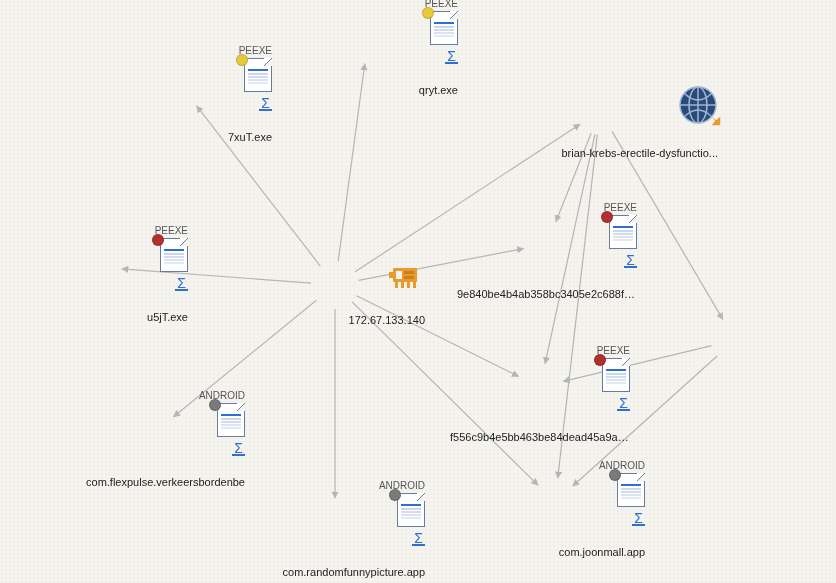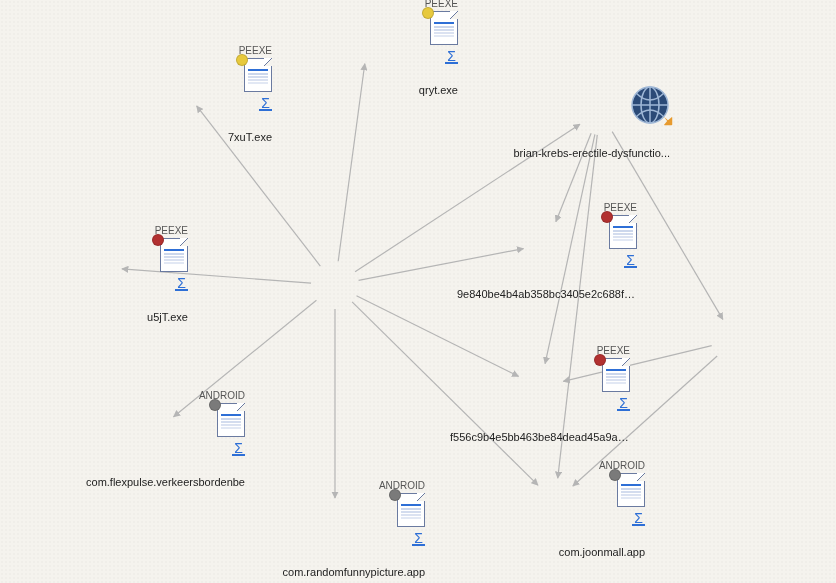--- a/index.html
+++ b/index.html
@@ -168,21 +168,36 @@
         <line x1="352.0866628416146" y1="301.8536628937744" x2="537.9133371583854" y2="485.1463371062256" marker-end="url(#arrow)"></line>
         <line x1="591.1155332386174" y1="133.29498262762027" x2="555.8844667613826" y2="221.70501737237973" marker-end="url(#arrow)"></line>
         <line x1="594.901688536055" y1="134.45223273414723" x2="545.098311463945" y2="363.54776726585277" marker-end="url(#arrow)"></line>
         <line x1="597.2559650684012" y1="134.84261462789192" x2="557.7440349315988" y2="478.1573853721081" marker-end="url(#arrow)"></line>
         <line x1="612.1882051522545" y1="131.67480725826866" x2="722.8117948477455" y2="319.32519274173137" marker-end="url(#arrow)"></line>
         <line x1="711.6681461540824" y1="345.62357502952887" x2="563.3318538459176" y2="381.37642497047113" marker-end="url(#arrow)"></line>
         <line x1="717.160940490068" y1="356.0551535589388" x2="572.839059509932" y2="485.9448464410612" marker-end="url(#arrow)"></line>
       </g>
   </svg>
 
-    <div class="node" style="left: 580px; top: 123px;"><div class="hit">
+<div class="node" style="left: 335px; top: 295px;"><div class="hit">
+  <span class="nic-icon">
+    <svg viewBox="0 0 36 30" width="36" height="30">
+      <rect x="4" y="6" width="24" height="14" rx="1" fill="#e79a2e"></rect>
+      <rect x="7" y="9" width="6" height="8" fill="#f5f3ee"></rect>
+      <rect x="15" y="9" width="10" height="3" fill="#c97f1d"></rect>
+      <rect x="15" y="14" width="10" height="3" fill="#c97f1d"></rect>
+      <rect x="0" y="10" width="4" height="6" fill="#e79a2e"></rect>
+      <rect x="6" y="20" width="3" height="6" fill="#e79a2e"></rect>
+      <rect x="12" y="20" width="3" height="6" fill="#e79a2e"></rect>
+      <rect x="18" y="20" width="3" height="6" fill="#e79a2e"></rect>
+      <rect x="24" y="20" width="3" height="6" fill="#e79a2e"></rect>
+    </svg>
+  </span>
+<span class="label">172.67.133.140</span></div></div>
+    <div class="node" style="left: 628px; top: 123px;"><div class="hit">
   <span class="globe-icon">
     <svg viewBox="0 0 40 40" width="40" height="40">
       <circle cx="20" cy="20" r="18" fill="#2b4a77"></circle>
       <g stroke="#9fb7d6" stroke-width="1.5" fill="none">
         <circle cx="20" cy="20" r="18"></circle>
         <path d="M2,20 H38"></path>
         <path d="M20,2 V38"></path>
         <path d="M6,8 Q20,22 34,8"></path>
         <path d="M6,32 Q20,18 34,32"></path>
         <ellipse cx="20" cy="20" rx="9" ry="18"></ellipse>

